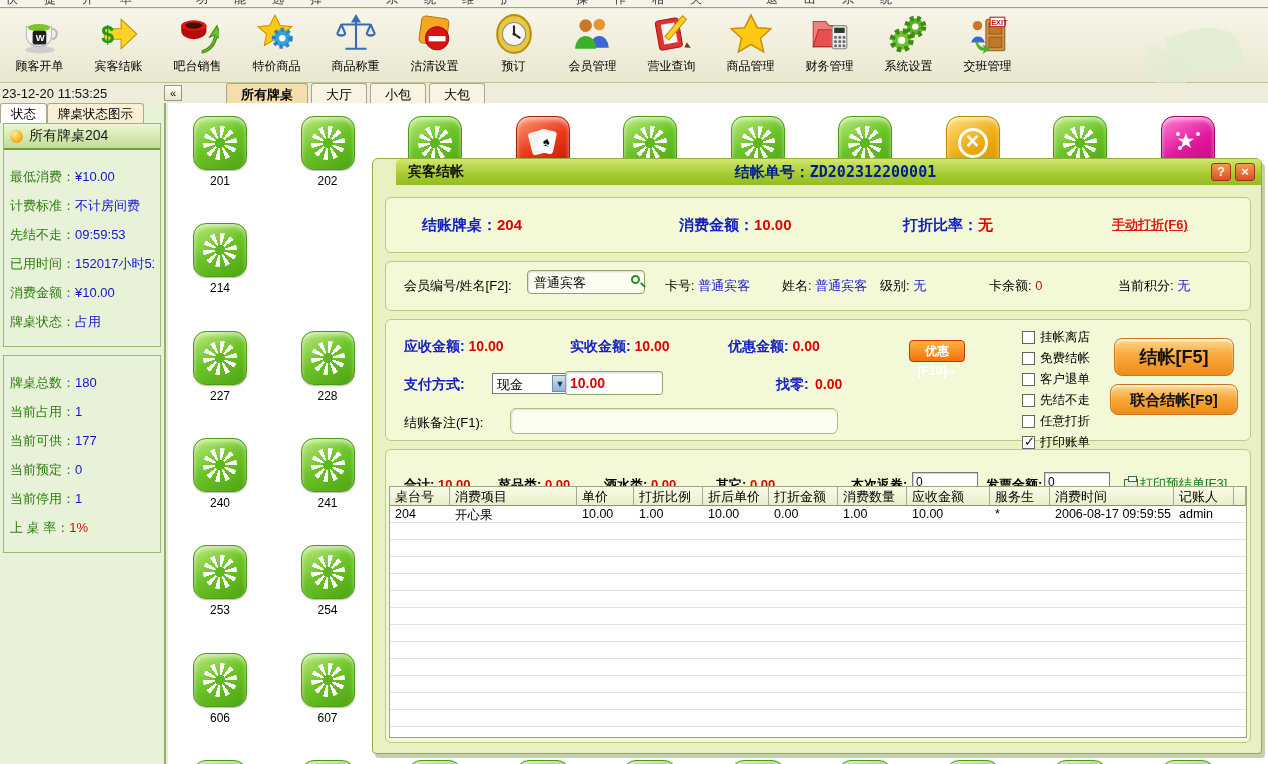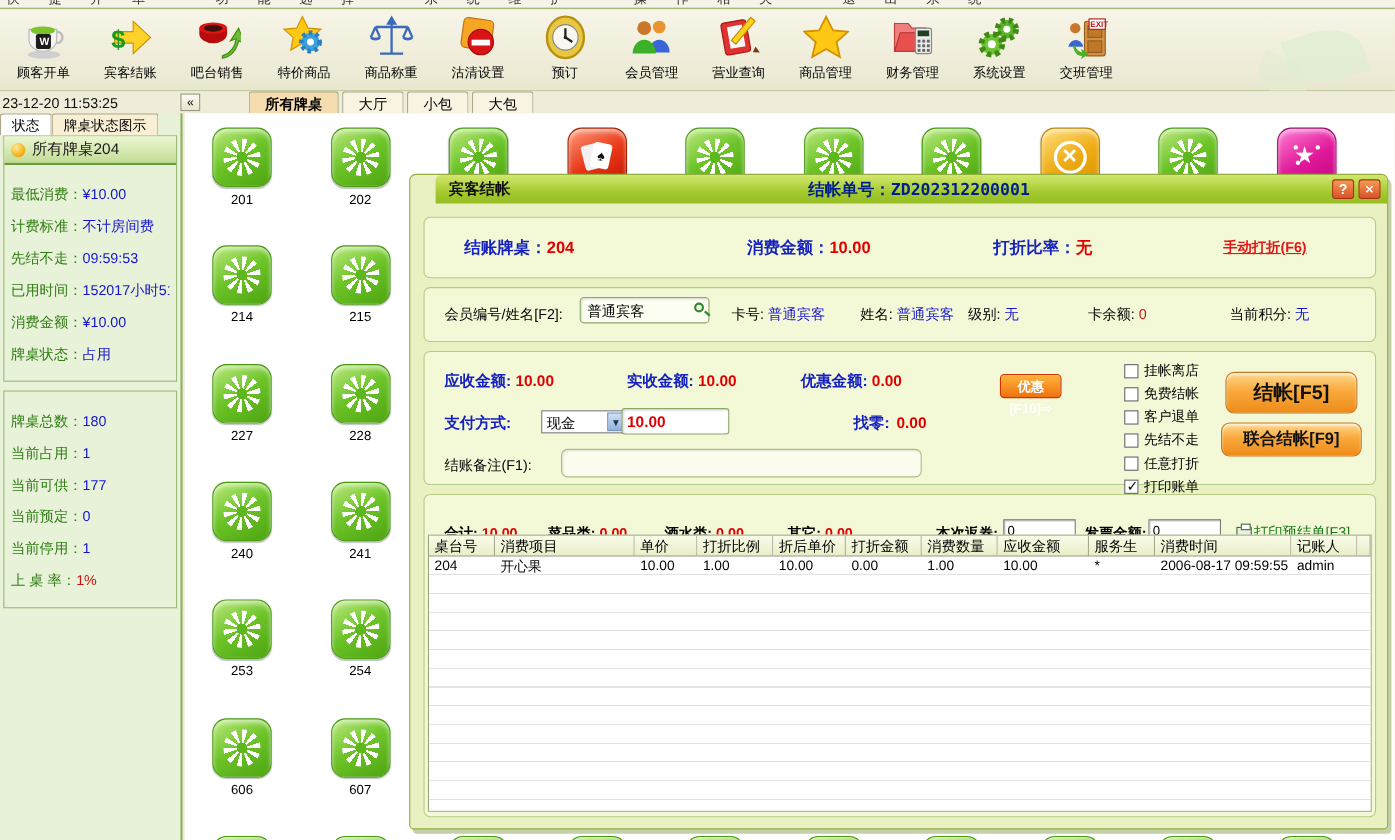--- a/index.html
+++ b/index.html
@@ -455,26 +455,20 @@
       <div class="tile-label"></div>
     </div>
 
     <div class="tile-wrap" style="left: 25px; top: 120.3px;">
       <div class="tile t-green">
         <span class="glyph"></span>
       </div>
       <div class="tile-label">214</div>
     </div>
 
-    <div class="tile-wrap" style="left: 132.5px; top: 120.3px;">
-      <div class="tile t-green">
-        <span class="glyph"></span>
-      </div>
-      <div class="tile-label">215</div>
-    </div>
 
     <div class="tile-wrap" style="left: 25px; top: 227.6px;">
       <div class="tile t-green">
         <span class="glyph"></span>
       </div>
       <div class="tile-label">227</div>
     </div>
 
     <div class="tile-wrap" style="left: 132.5px; top: 227.6px;">
       <div class="tile t-green">

